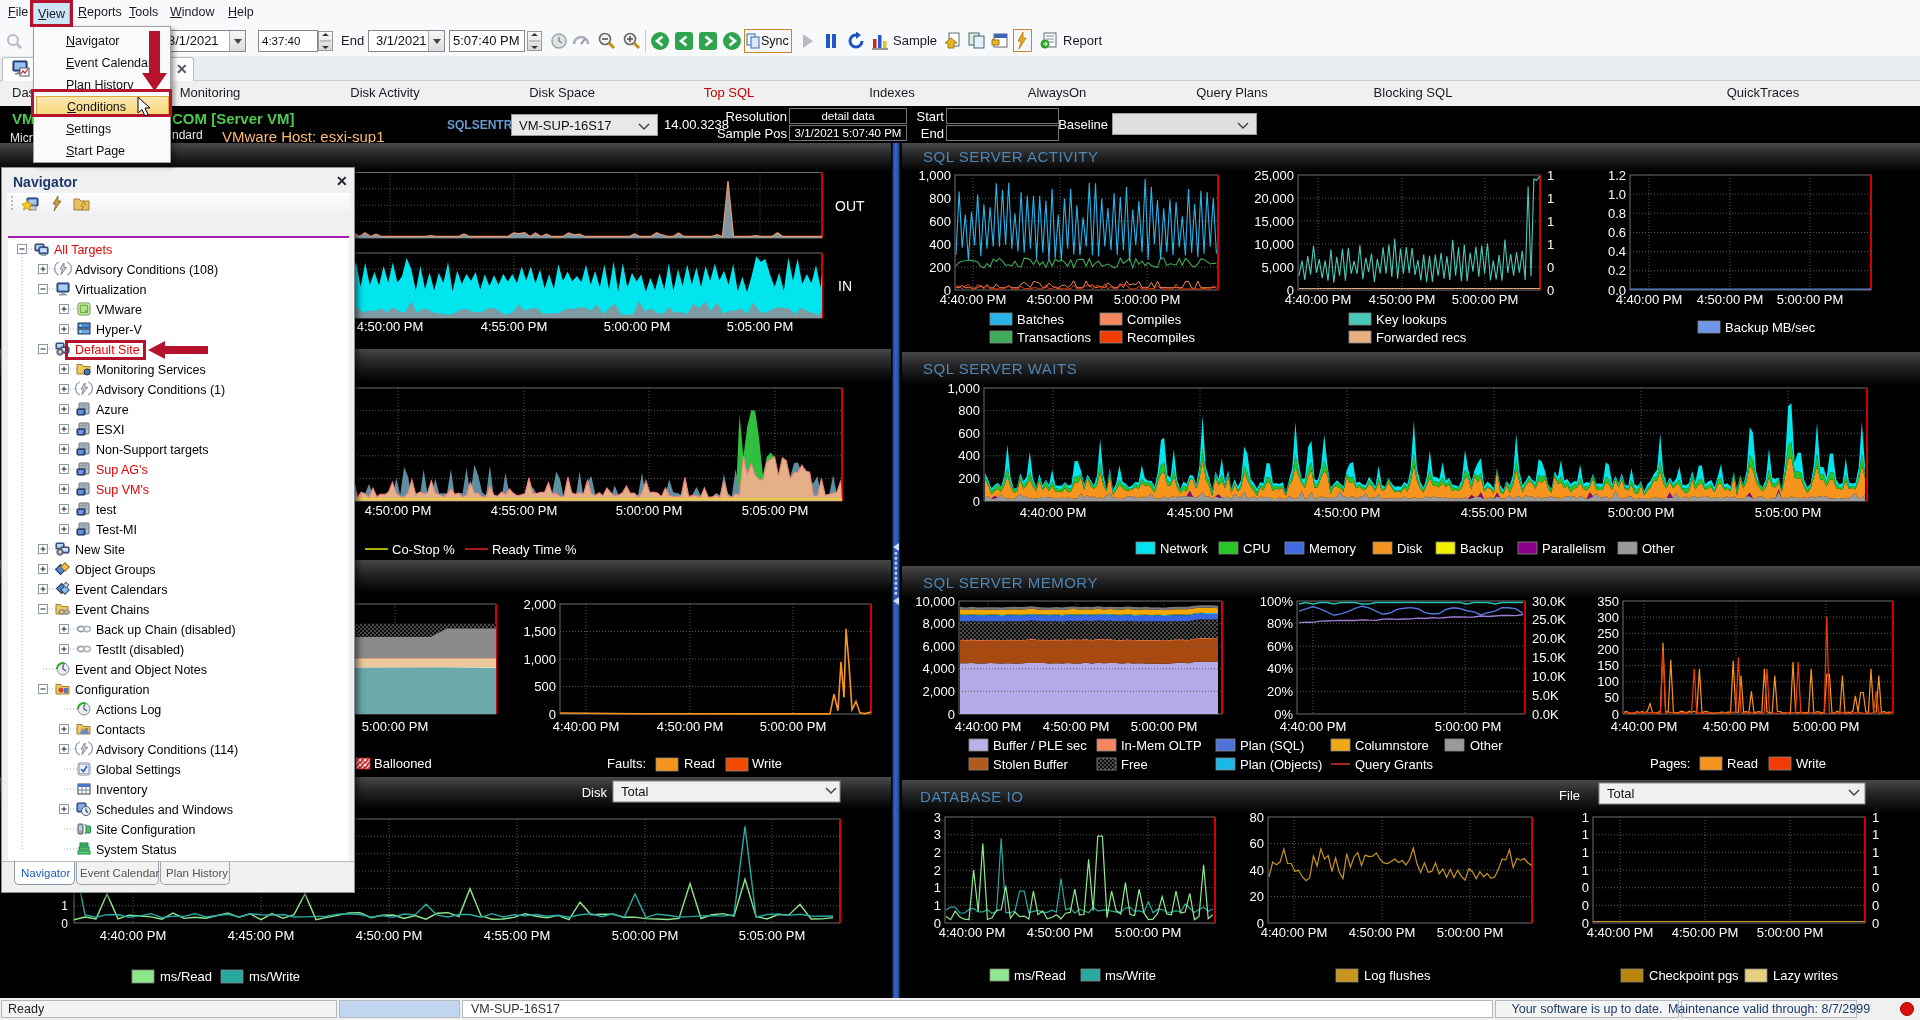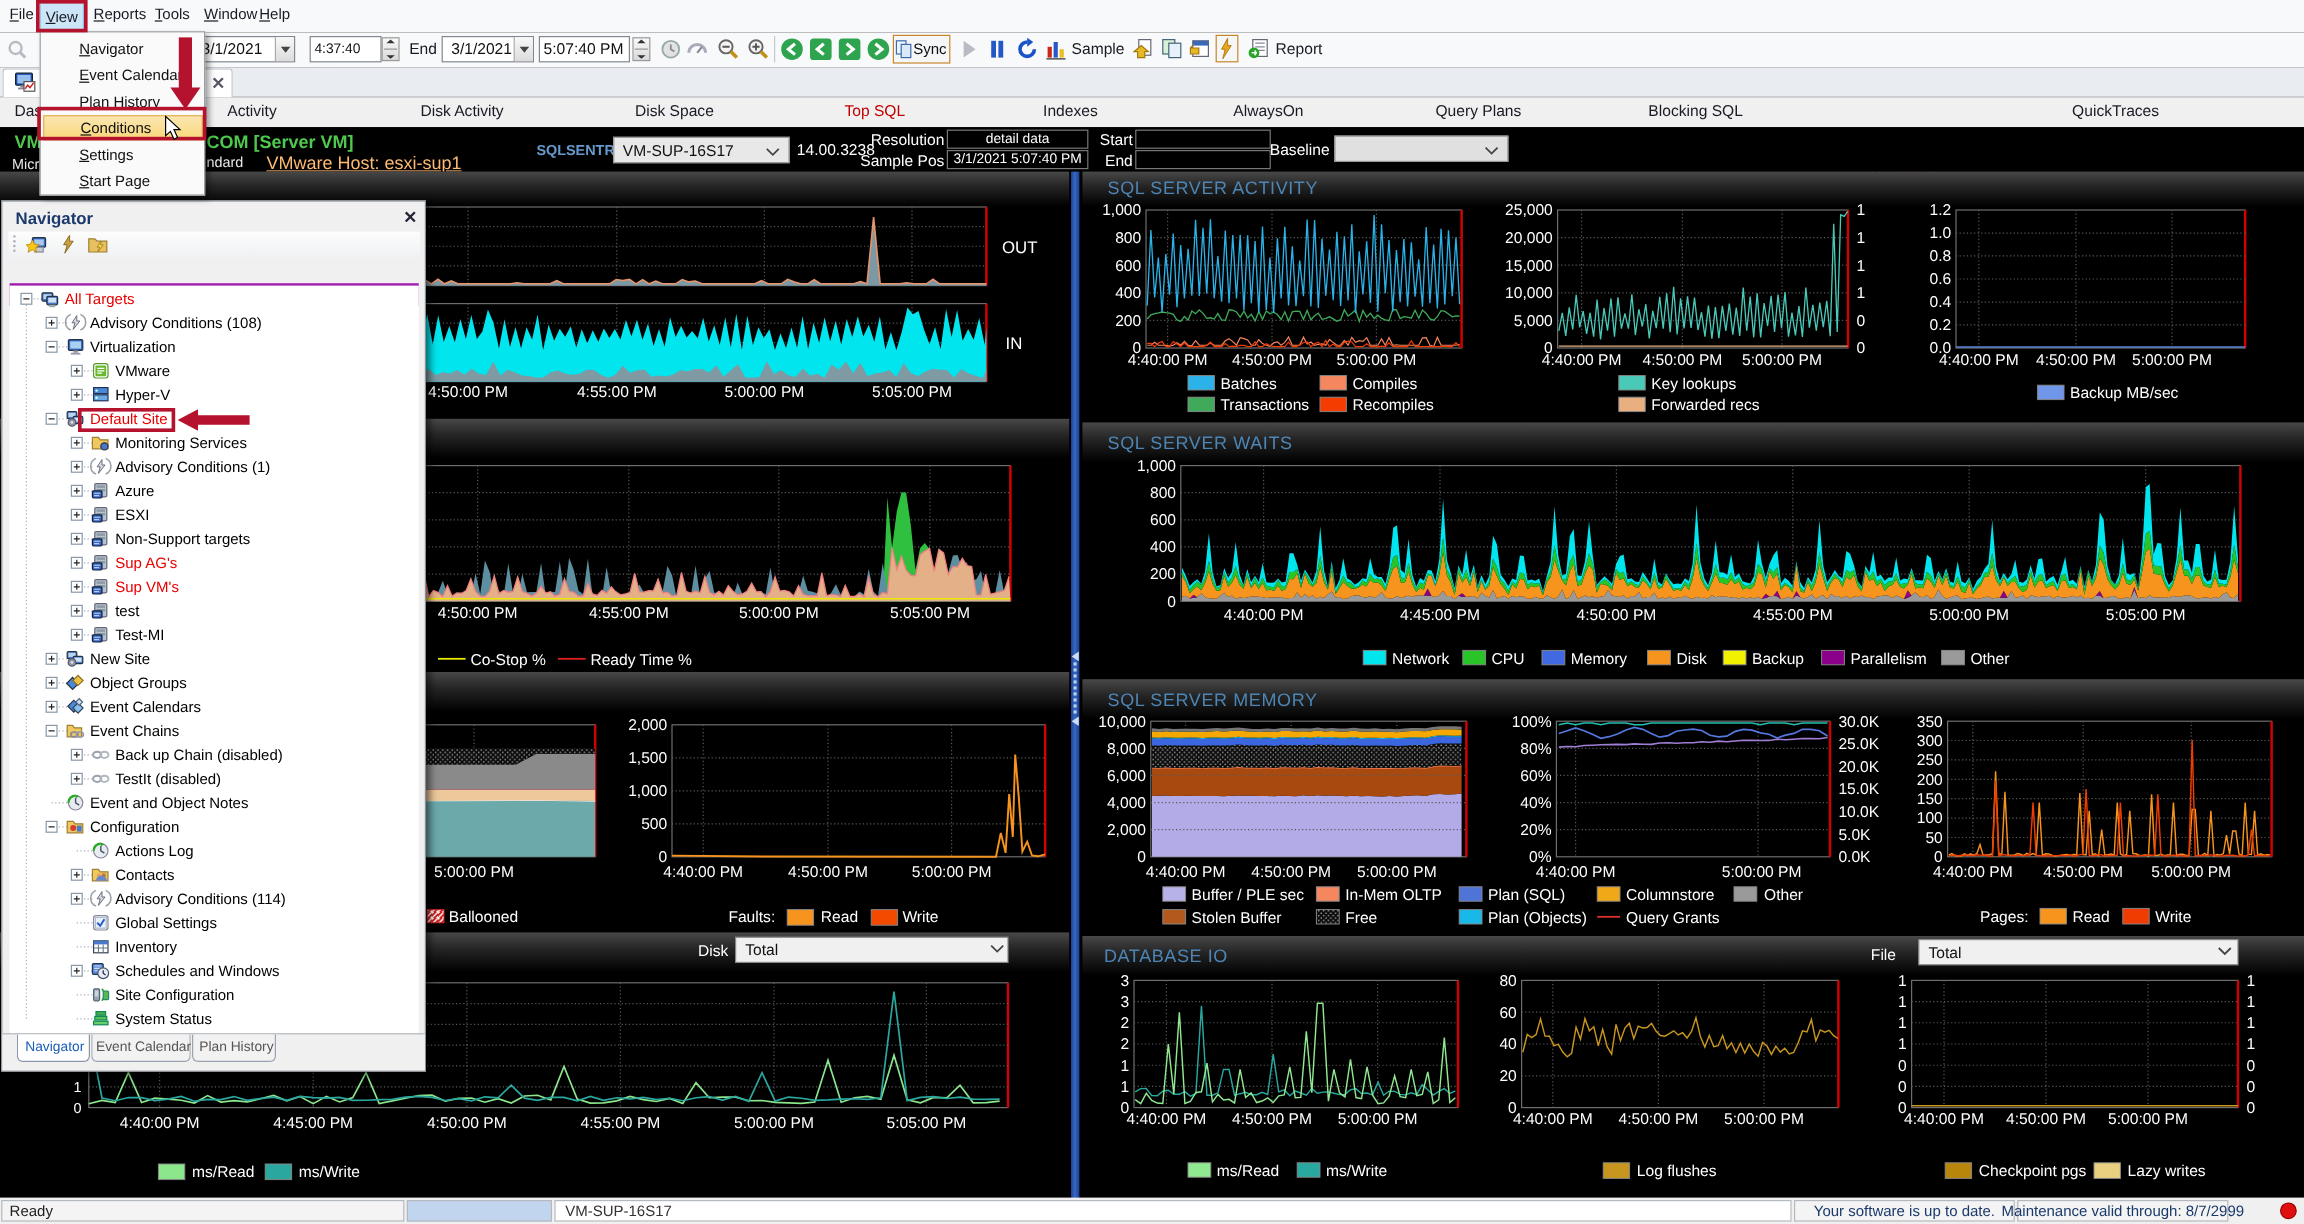--- a/index.html
+++ b/index.html
@@ -22,21 +22,21 @@
 .mitem { position:absolute; left:2px; width:133px; height:22px; line-height:22px; padding-left:30px; }
 .redbox { position:absolute; border:3px solid #b5122e; }
 svg.ic { position:absolute; }
 </style></head><body>
 <div id="menubar">
     <span class="mi" style="left:8px"><span class="u">F</span>ile</span>
     <span class="mi abs" style="left:33px; top:1px; width:37px; height:24px; background:#cde6f7; border:1px solid #90c0e8; text-align:center; line-height:24px;"><span class="u">V</span>iew</span>
     <span class="mi" style="left:78px"><span class="u">R</span>eports</span>
     <span class="mi" style="left:129px"><span class="u">T</span>ools</span>
     <span class="mi" style="left:170px"><span class="u">W</span>indow</span>
-    <span class="mi" style="left:216px"><span class="u">H</span>elp</span>
+    <span class="mi" style="left:228px"><span class="u">H</span>elp</span>
   </div>
 <div id="toolbar">
     <svg class="ic" style="left:5px;top:5px" width="18" height="18">
       <circle cx="8" cy="8" r="5" fill="none" stroke="#b8bcc2" stroke-width="2"></circle>
       <line x1="12" y1="12" x2="16" y2="16" stroke="#b8bcc2" stroke-width="2.5"></line>
     </svg>
     <div class="field" style="left:160px; top:3px; width:86px; height:22px; line-height:20px; padding-left:7px;">3/1/2021</div>
     <div class="ddbtn" style="left:229px; top:4px; width:16px; height:20px;"><svg width="16" height="20">
         <path d="M4,8 L8,13 L12,8 Z" fill="#444"></path>
       </svg></div>
@@ -151,21 +151,21 @@
       <rect x="2.5" y="2.5" width="11" height="7" fill="#9ac0ee"></rect>
       <rect x="5" y="11" width="6" height="2" fill="#889"></rect>
       <rect x="3" y="13" width="10" height="1.5" fill="#889"></rect>
       <rect x="8" y="8" width="9" height="8" fill="#fff" stroke="#555"></rect>
       <path d="M9,14 L11,11 L13,13 L16,9" stroke="#d02020" stroke-width="1.2" fill="none"></path>
     </svg>
     <span class="abs" style="left:176px; top:5px; font-size:14px; color:#556; font-weight:bold;">✕</span>
   </div>
 <div id="tabrow">
     <span class="abs" style="left:12px; top:4px; color:#1a1a24;">Dashboard</span>
-    <span class="abs" style="left:210px; top:4px; color:#1a1a24; transform:translateX(-50%);">Activity</span>
+    <span class="abs" style="left:210px; top:4px; color:#1a1a24; transform:translateX(-50%);">Monitoring</span>
     <span class="abs" style="left:385px; top:4px; color:#1a1a24; transform:translateX(-50%);">Disk Activity</span>
     <span class="abs" style="left:562px; top:4px; color:#1a1a24; transform:translateX(-50%);">Disk Space</span>
     <span class="abs" style="left:729px; top:4px; color:#c00000; transform:translateX(-50%);">Top SQL</span>
     <span class="abs" style="left:892px; top:4px; color:#1a1a24; transform:translateX(-50%);">Indexes</span>
     <span class="abs" style="left:1057px; top:4px; color:#1a1a24; transform:translateX(-50%);">AlwaysOn</span>
     <span class="abs" style="left:1232px; top:4px; color:#1a1a24; transform:translateX(-50%);">Query Plans</span>
     <span class="abs" style="left:1413px; top:4px; color:#1a1a24; transform:translateX(-50%);">Blocking SQL</span>
     <span class="abs" style="left:1589px; top:4px; color:#c00000; transform:translateX(-50%);margin-top:48px;">Deadlocks</span>
     <span class="abs" style="left:1763px; top:4px; color:#1a1a24; transform:translateX(-50%);">QuickTraces</span>
   </div>

